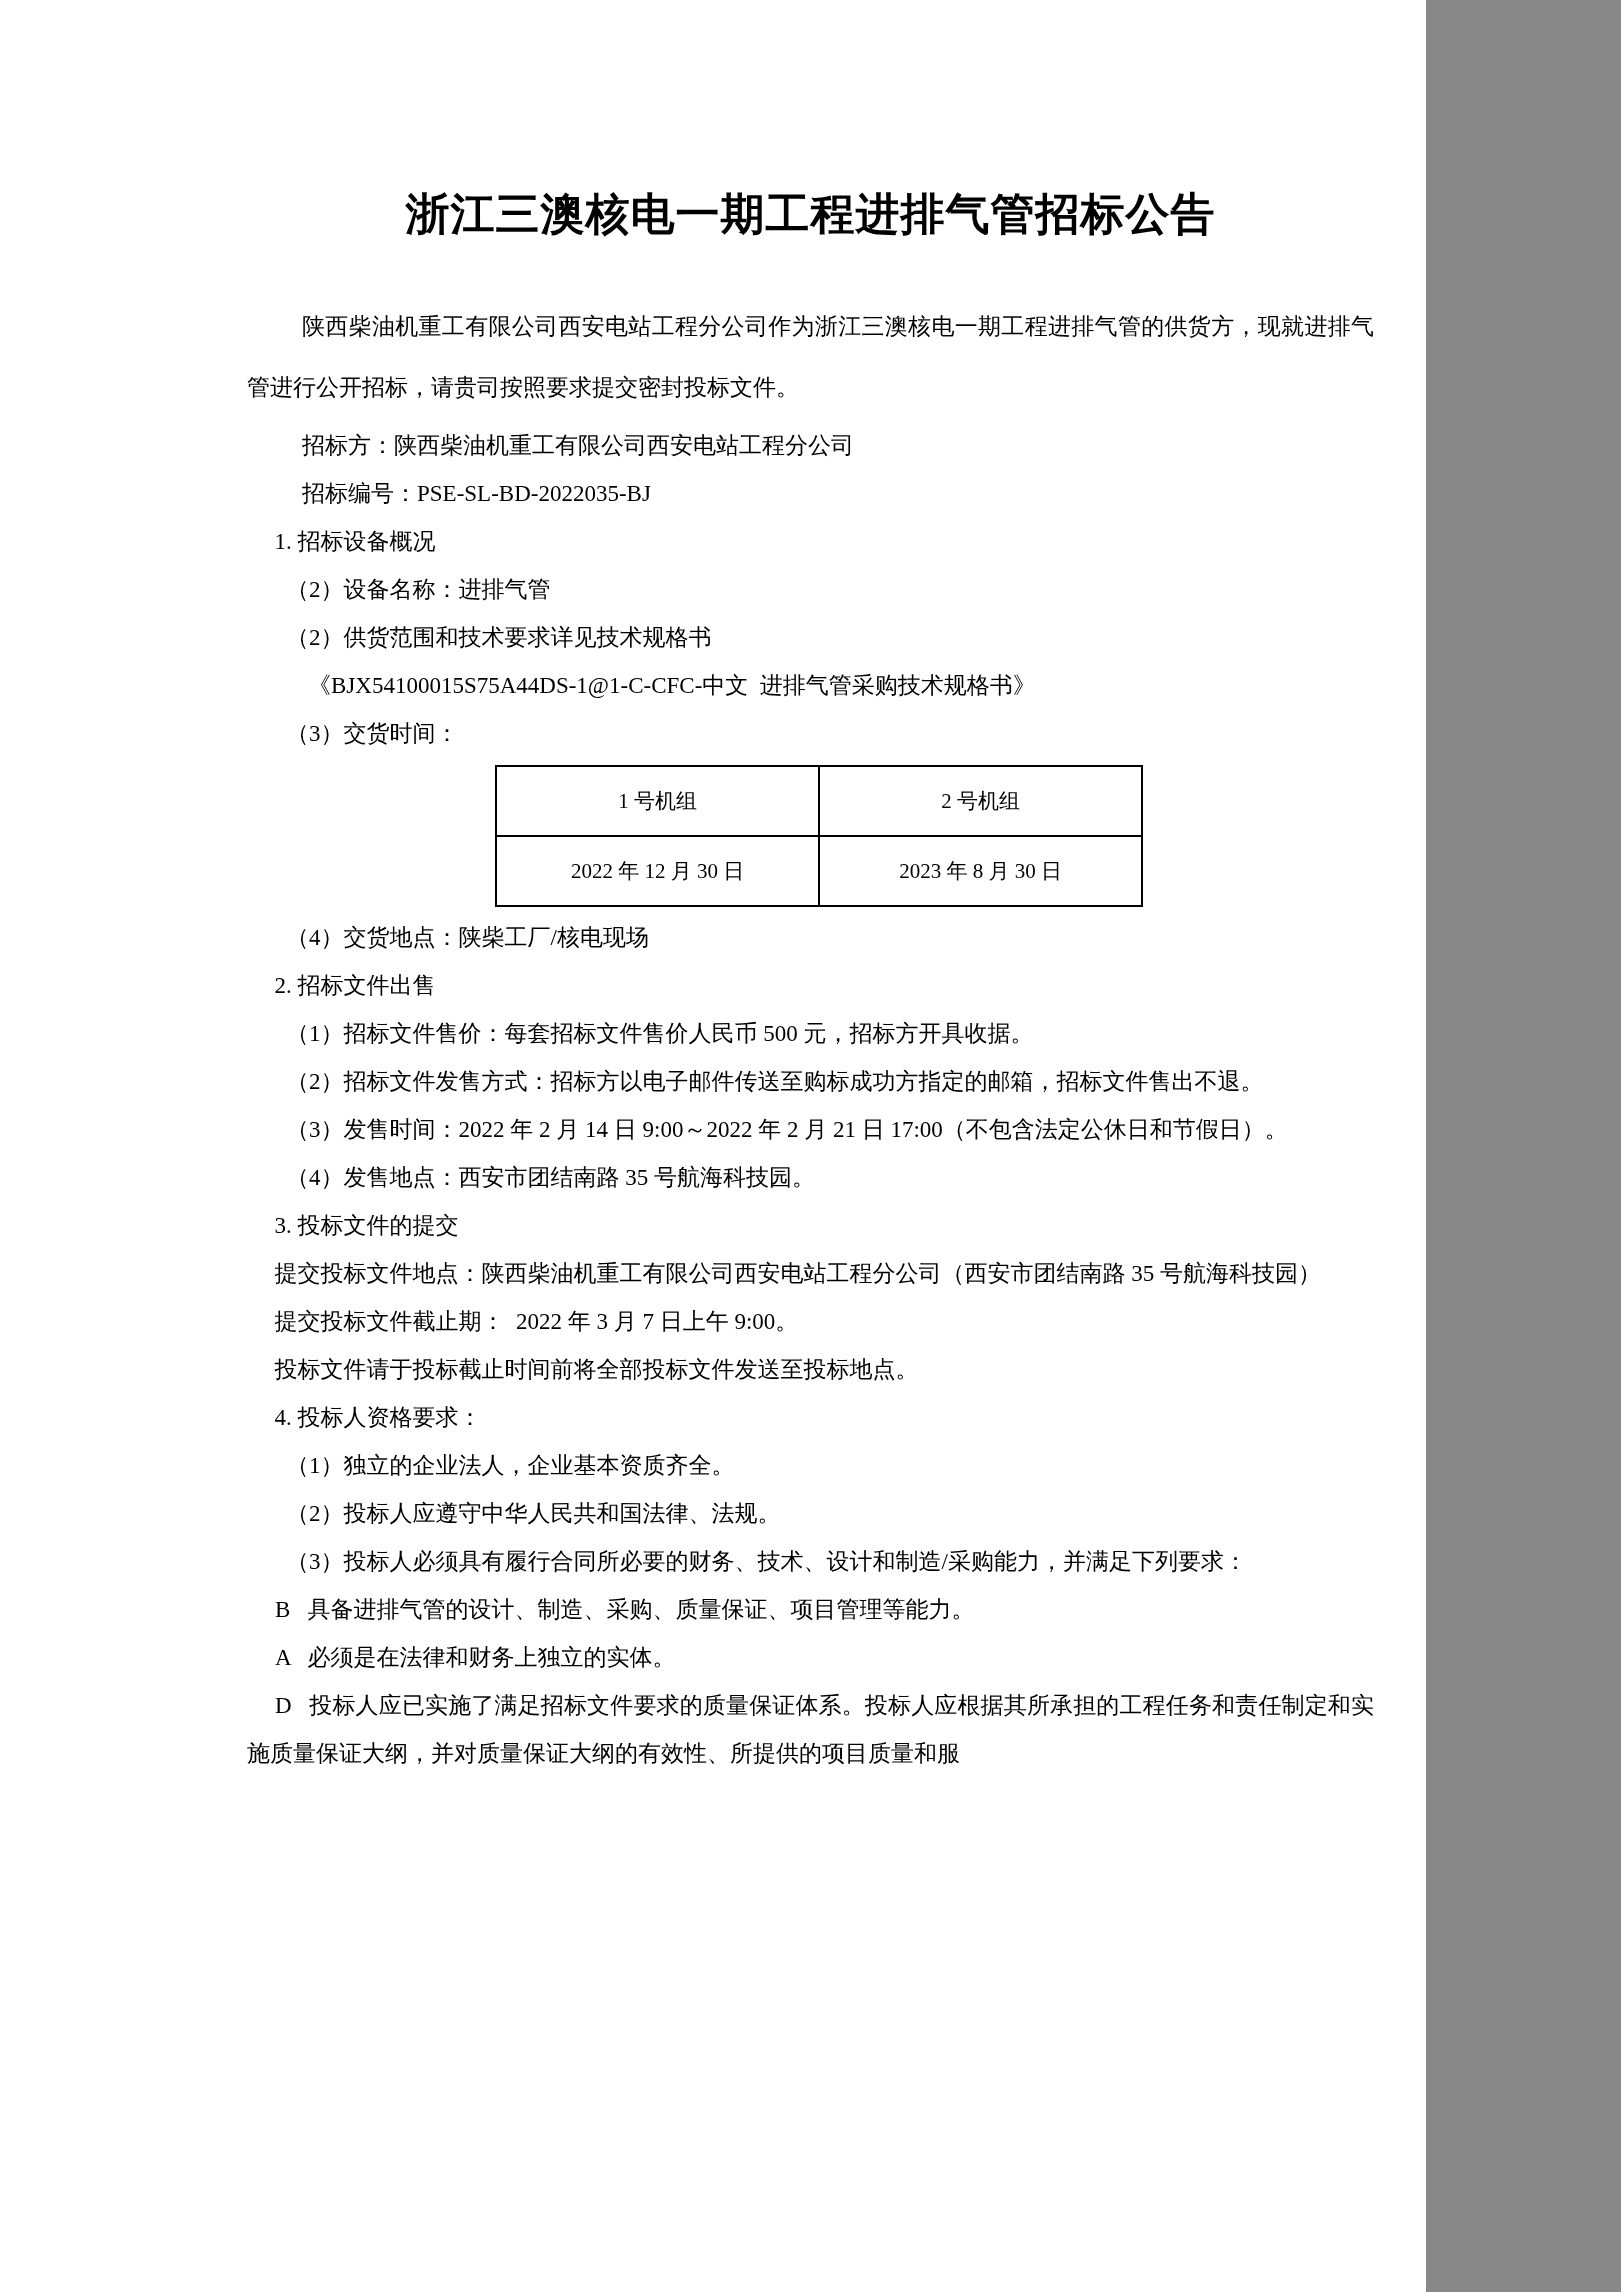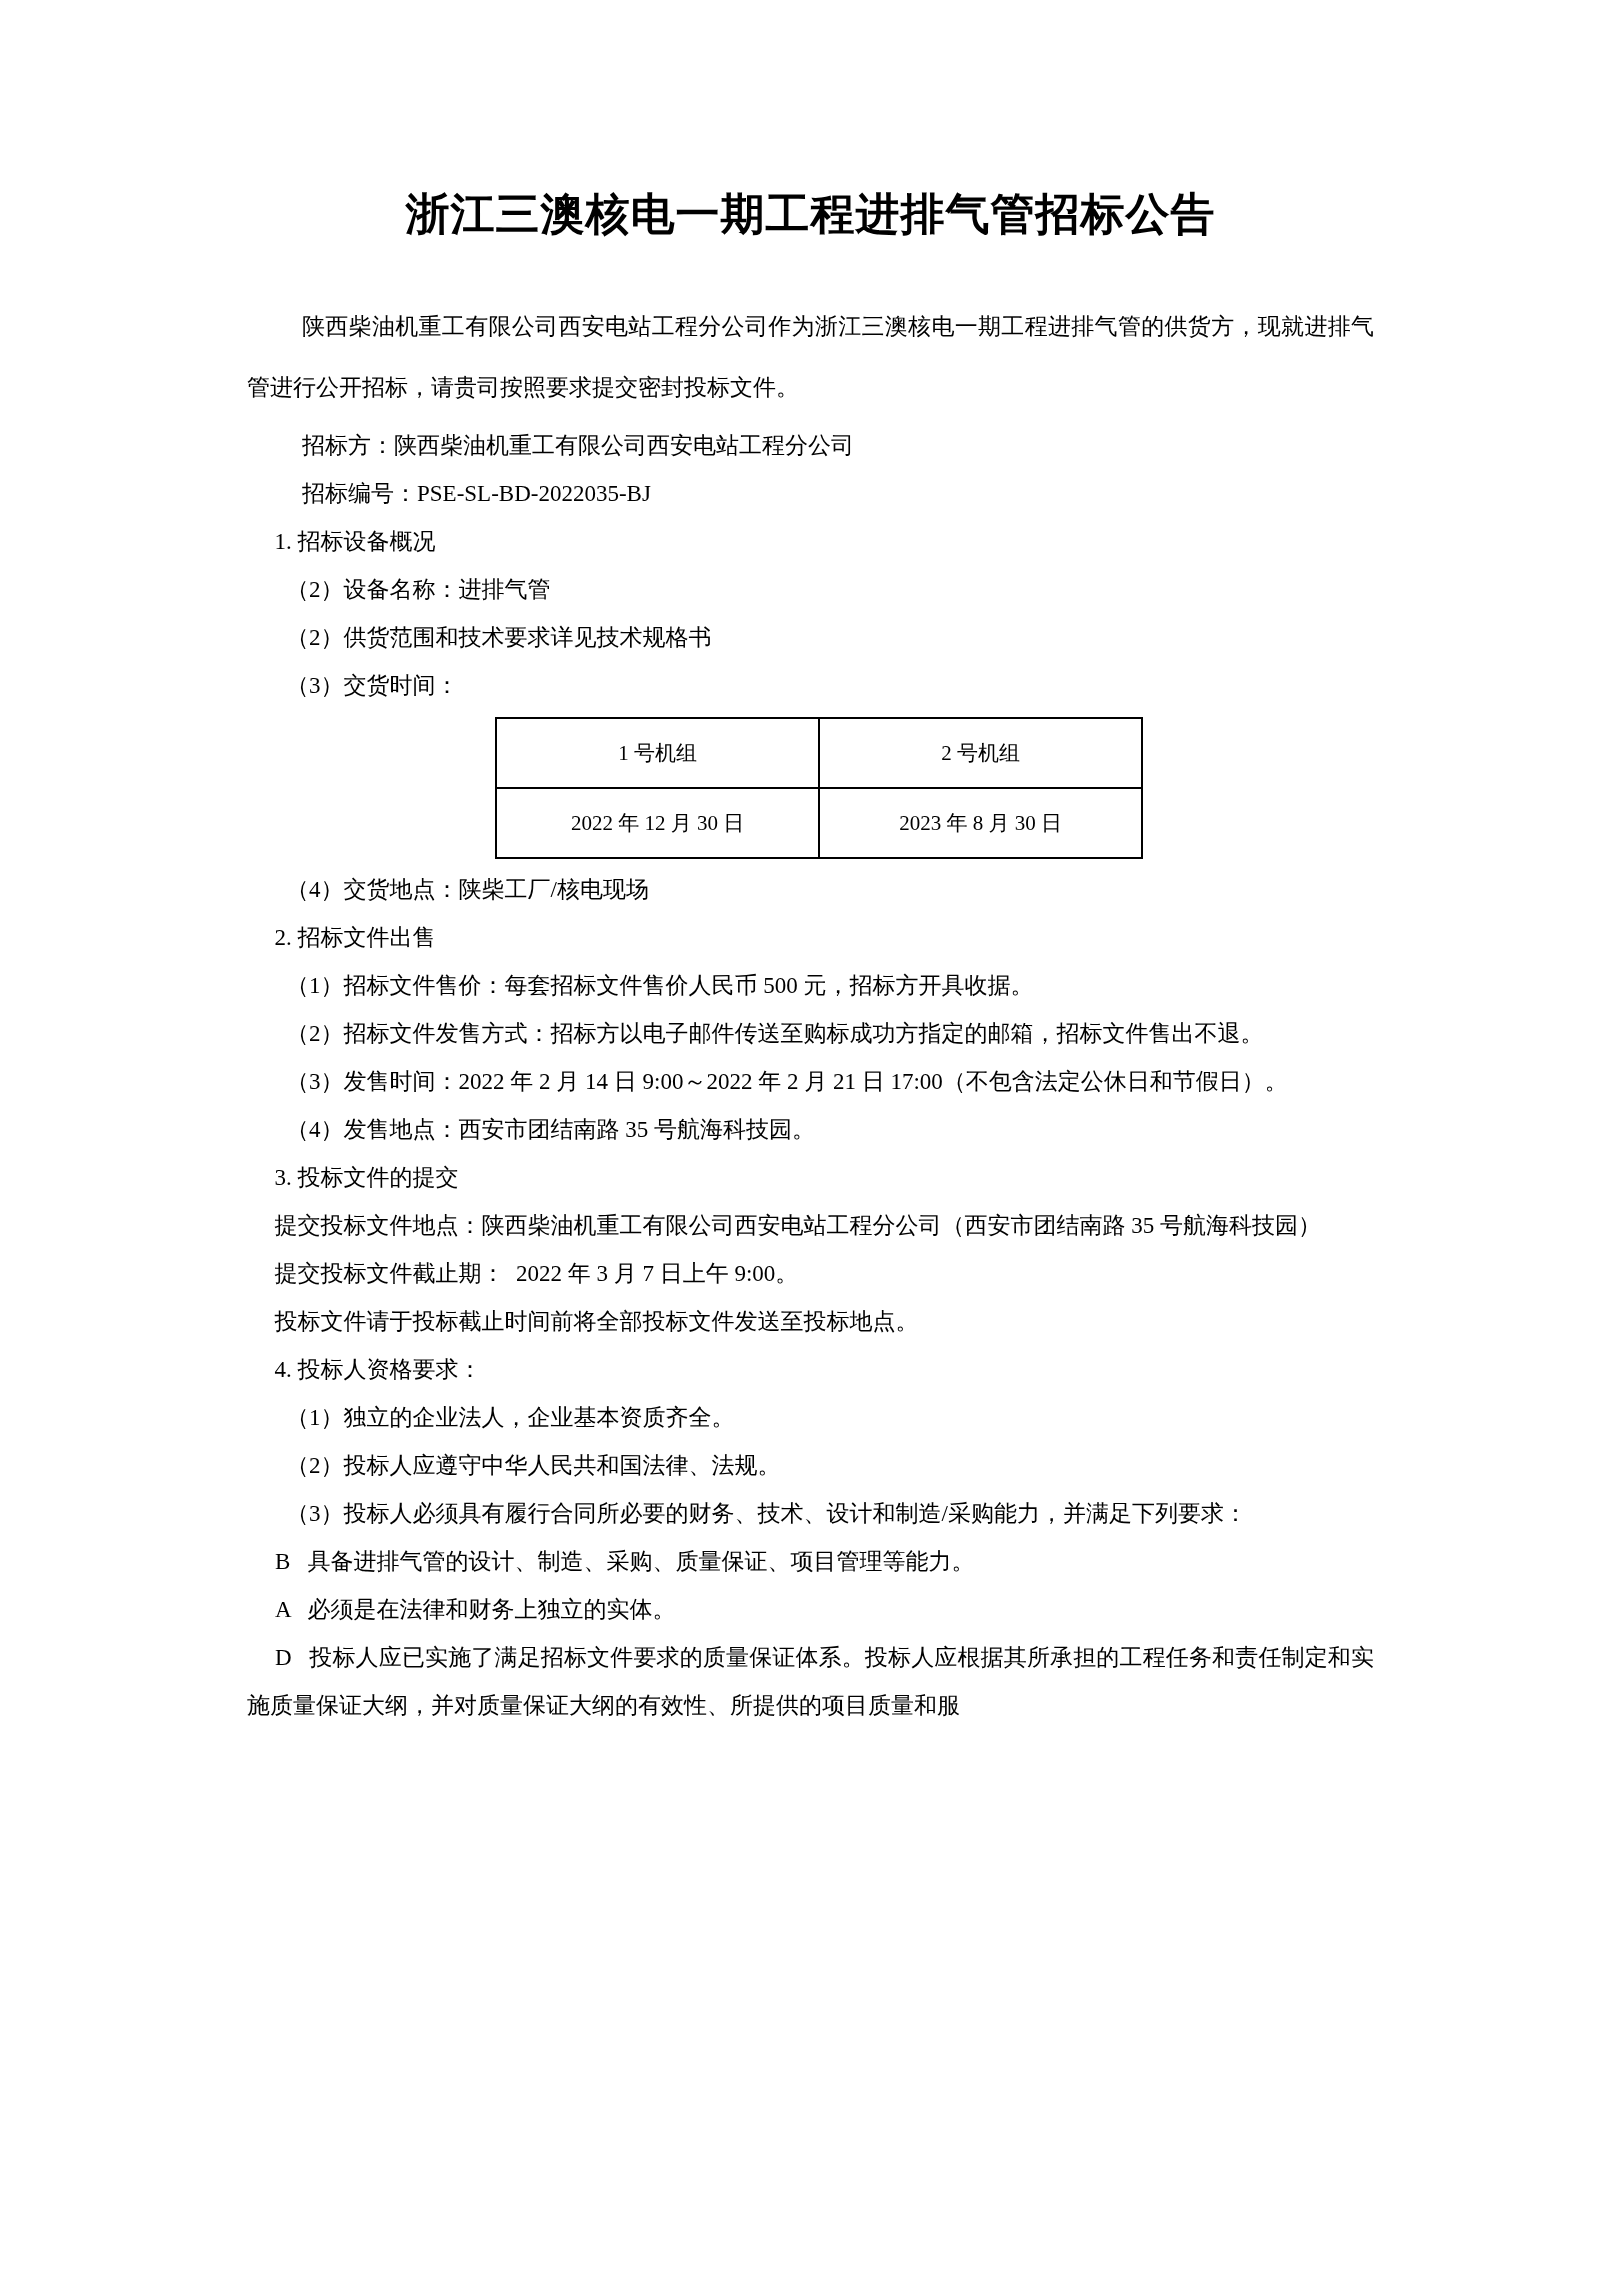--- a/index.html
+++ b/index.html
@@ -1,18 +1,18 @@
 <!DOCTYPE html>
 <html><head>
 <meta charset="utf-8">
 <style>
   html,body { margin:0; padding:0; background:#888; }
   .page {
     position: relative;
-    width: 1621px;
+    width: 1426px;
     height: 2293px;
     background: #ffffff;
     color: #000000;
     font-family: "Liberation Serif", "DejaVu Serif", serif;
     overflow: hidden;
   }
   .content {
     position: absolute;
     left: 247px;
     top: 189px;
@@ -69,20 +69,21 @@
     <h1 class="doc-title">浙江三澳核电一期工程进排气管招标公告</h1>
 
     <p class="intro">陕西柴油机重工有限公司西安电站工程分公司作为浙江三澳核电一期工程进排气管的供货方，现就进排气管进行公开招标，请贵司按照要求提交密封投标文件。</p>
 
     <p class="ind-2em">招标方：陕西柴油机重工有限公司西安电站工程分公司</p>
     <p class="ind-2em">招标编号：PSE-SL-BD-2022035-BJ</p>
 
     <p class="ind-1em">1. 招标设备概况</p>
     <p class="ind-item">（2）设备名称：进排气管</p>
     <p class="ind-item">（2）供货范围和技术要求详见技术规格书</p>
+    <p class="ind-book">《BJX54100015S75A44DS-1@1-C-CFC-中文  进排气管采购技术规格书》</p>
     <p class="ind-item">（3）交货时间：</p>
 
     <div class="tbl-wrap">
       <table class="delivery">
         <tbody>
           <tr>
             <td>1 号机组</td>
             <td>2 号机组</td>
           </tr>
           <tr>

